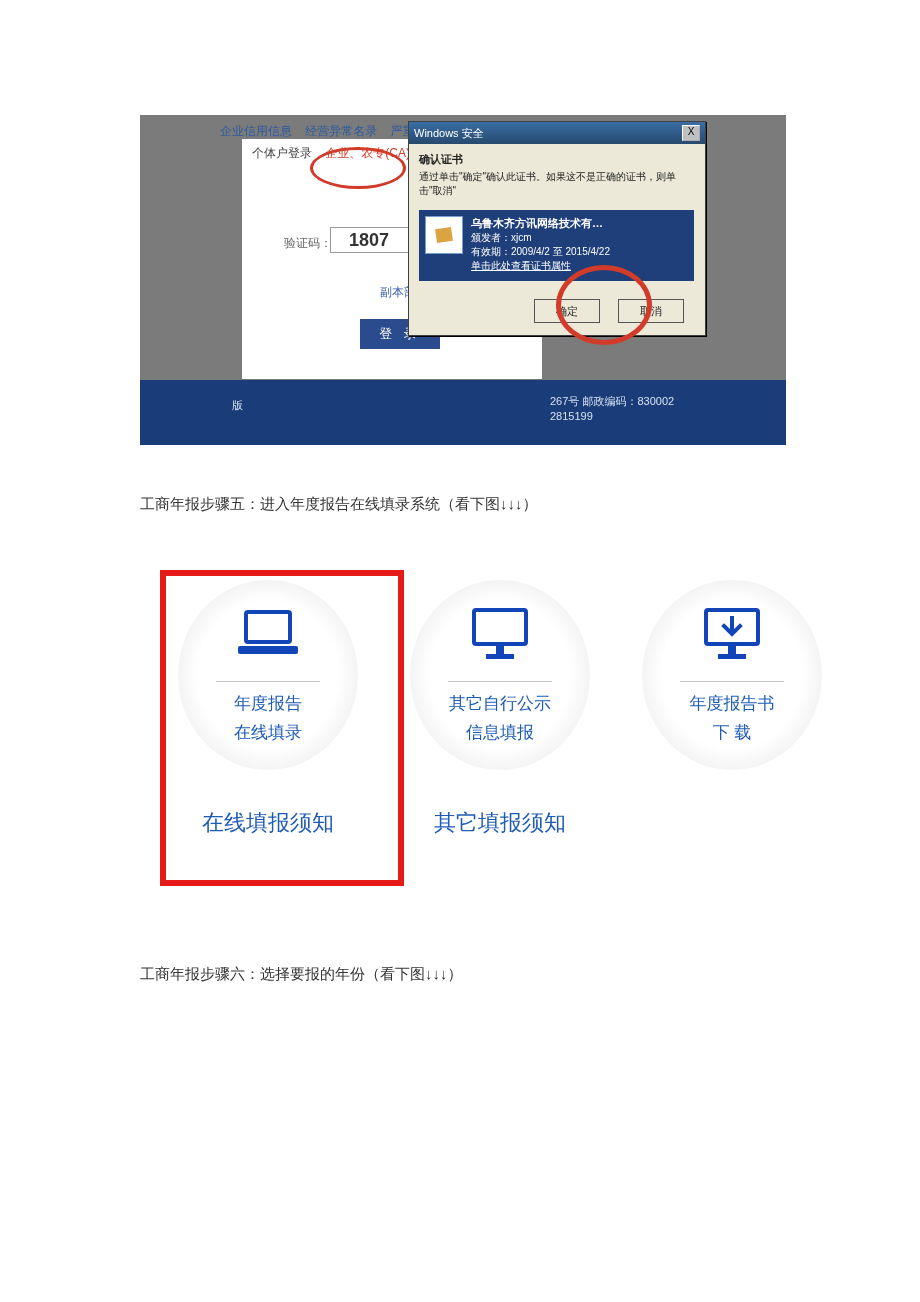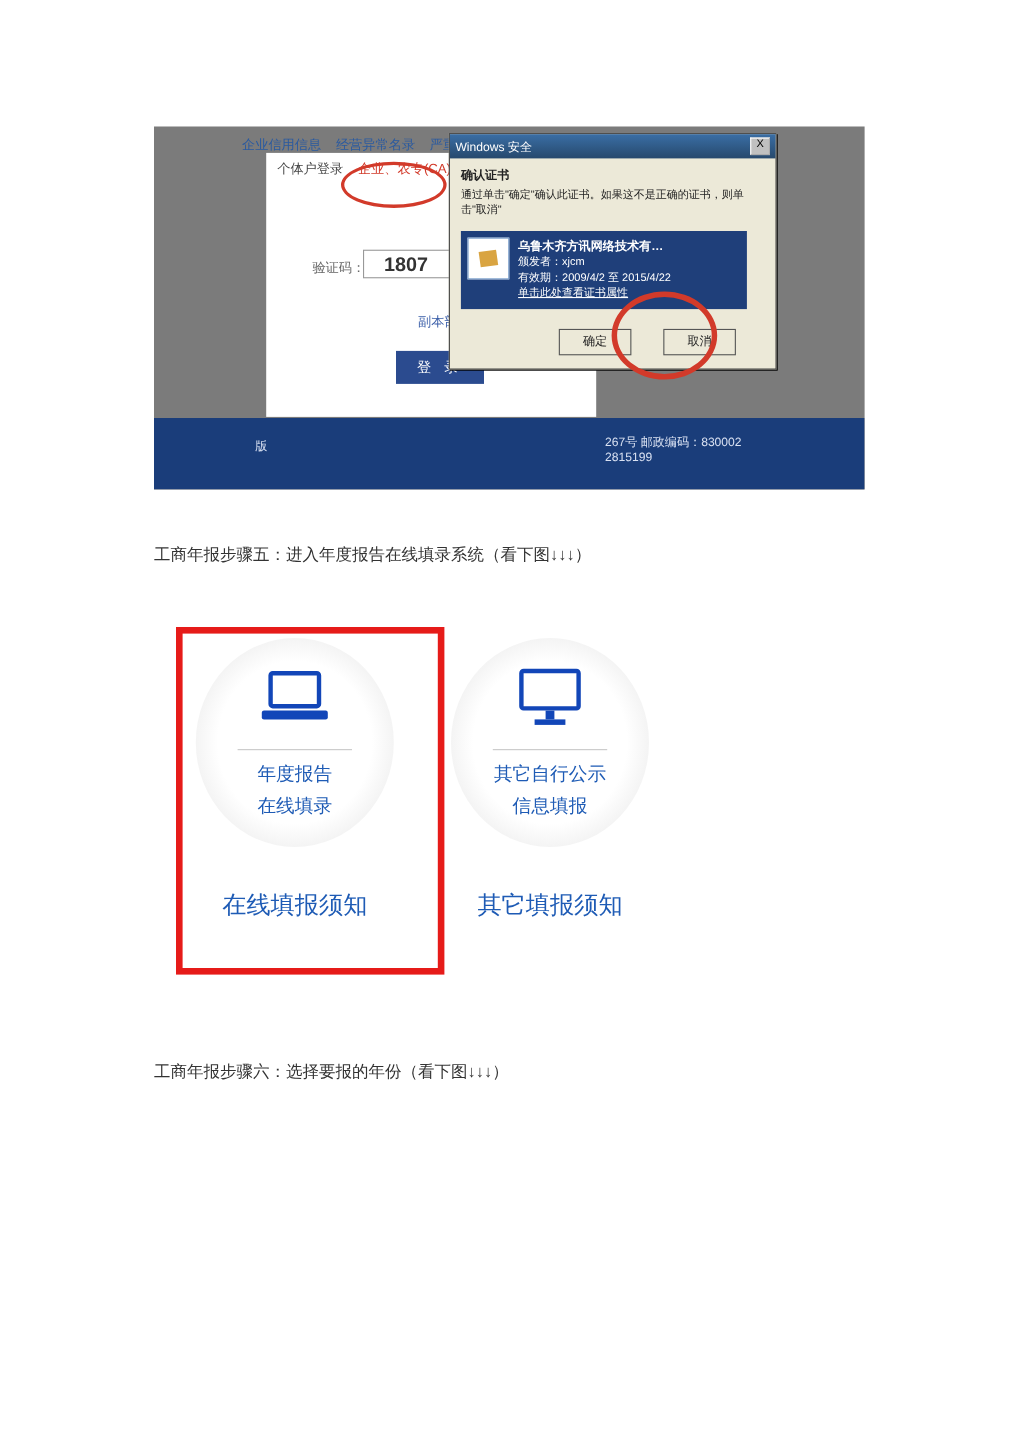--- a/index.html
+++ b/index.html
@@ -152,21 +152,21 @@
     width: 16px;
     height: 14px;
     background: #c0c0c0;
     border: 1px outset #fff;
     text-align: center;
     line-height: 12px;
     font-size: 10px;
     color: #000;
   }
   .win-body {
-    padding: 8px 26px 12px 10px;
+    padding: 8px 11px 12px 10px;
     font-size: 11px;
     color: #222;
   }
   .win-body .b1 {
     font-weight: bold;
     margin-bottom: 3px;
   }
   .win-body .b2 {
     font-size: 10px;
     margin-bottom: 12px;
@@ -198,21 +198,21 @@
     font-weight: bold;
     font-size: 11px;
   }
   .cert-info .l4 {
     text-decoration: underline;
   }
   .win-buttons {
     margin-top: 18px;
     display: flex;
     justify-content: flex-end;
-    gap: 29px;
+    gap: 18px;
     padding-right: 10px;
   }
   .win-btn {
     width: 64px;
     height: 22px;
     border: 1px solid #555;
     background: #ece9d8;
     font-size: 11px;
     line-height: 22px;
     text-align: center;
@@ -405,19 +405,36 @@
           </div>
           <hr class="hr">
           <div class="t">
             <span>其它自行公示</span><br>
             <span>信息填报</span>
           </div>
         </div>
         <div class="link-below">其它填报须知</div>
       </div>
 
+      <div class="option">
+        <div class="oval">
+          <div class="icon-wrap">
+            <svg width="64" height="56" viewBox="0 0 64 56">
+              <rect x="6" y="4" width="52" height="34" rx="2" fill="none" stroke="#1246b8" stroke-width="4"></rect>
+              <path d="M32 12 L32 24 M24 20 L32 28 L40 20" stroke="#1246b8" stroke-width="4" fill="none" stroke-linecap="square"></path>
+              <rect x="28" y="40" width="8" height="8" fill="#1246b8"></rect>
+              <rect x="18" y="48" width="28" height="5" fill="#1246b8"></rect>
+            </svg>
+          </div>
+          <hr class="hr">
+          <div class="t">
+            <span>年度报告书</span><br>
+            <span>下 载</span>
+          </div>
+        </div>
+      </div>
 
     </div>
   </div>
 
   <div class="step-text2">工商年报步骤六：选择要报的年份（看下图↓↓↓）</div>
 
 </div>
 
 </body></html>

